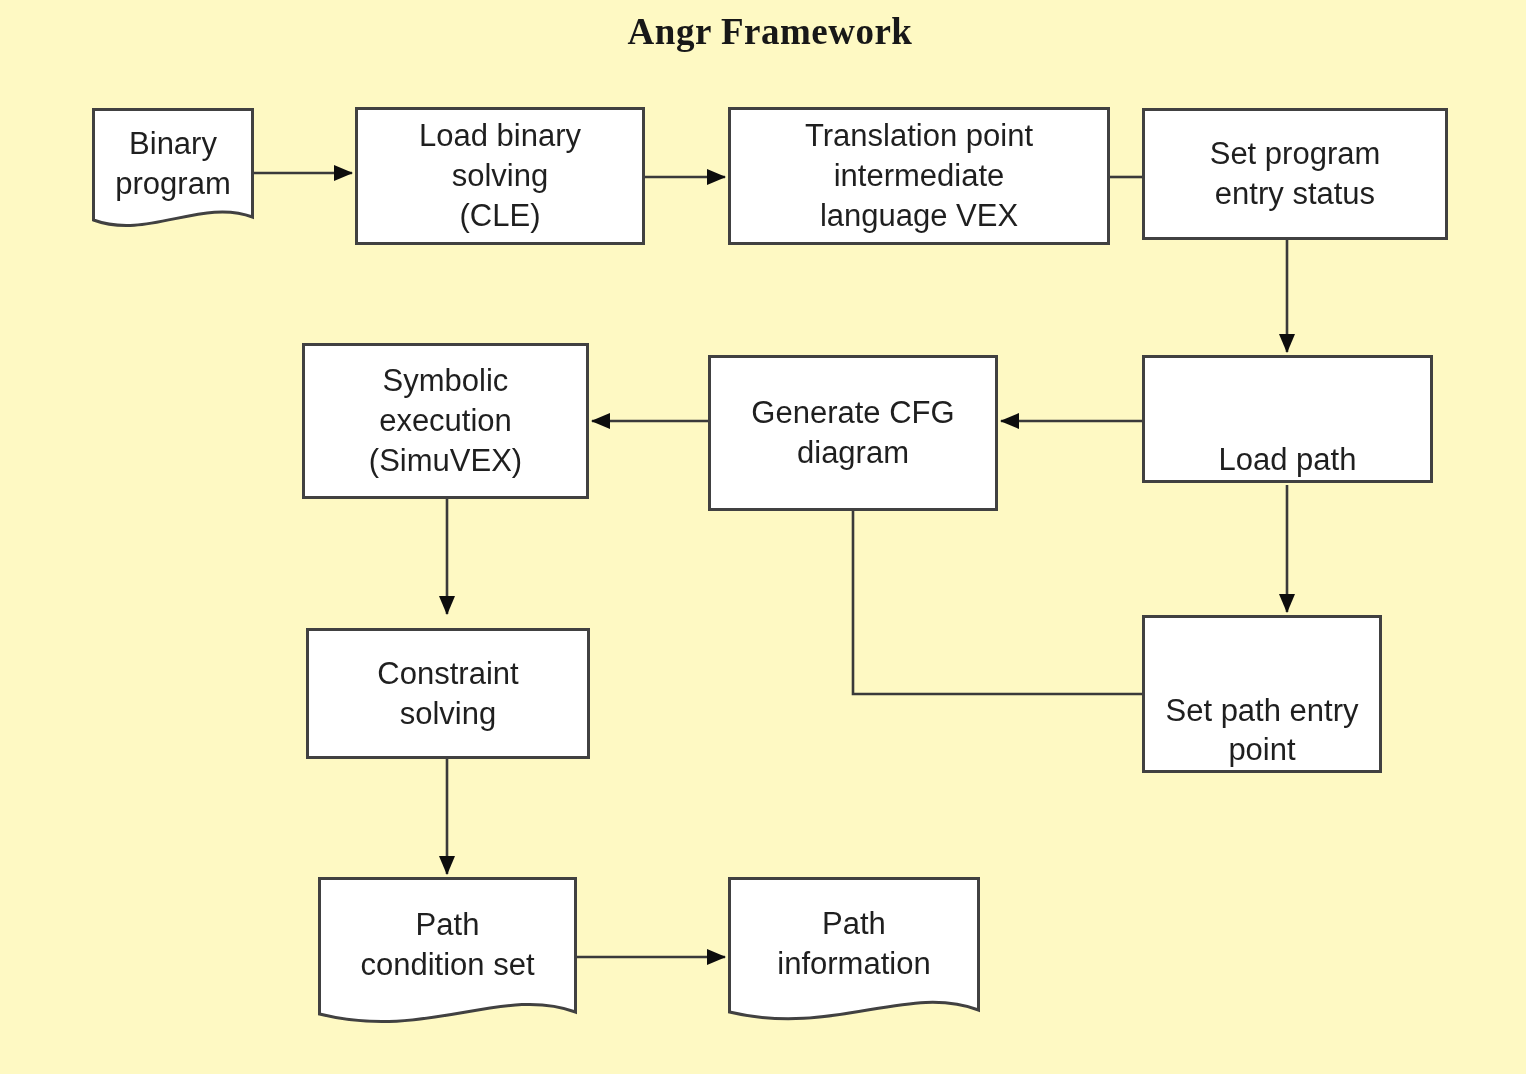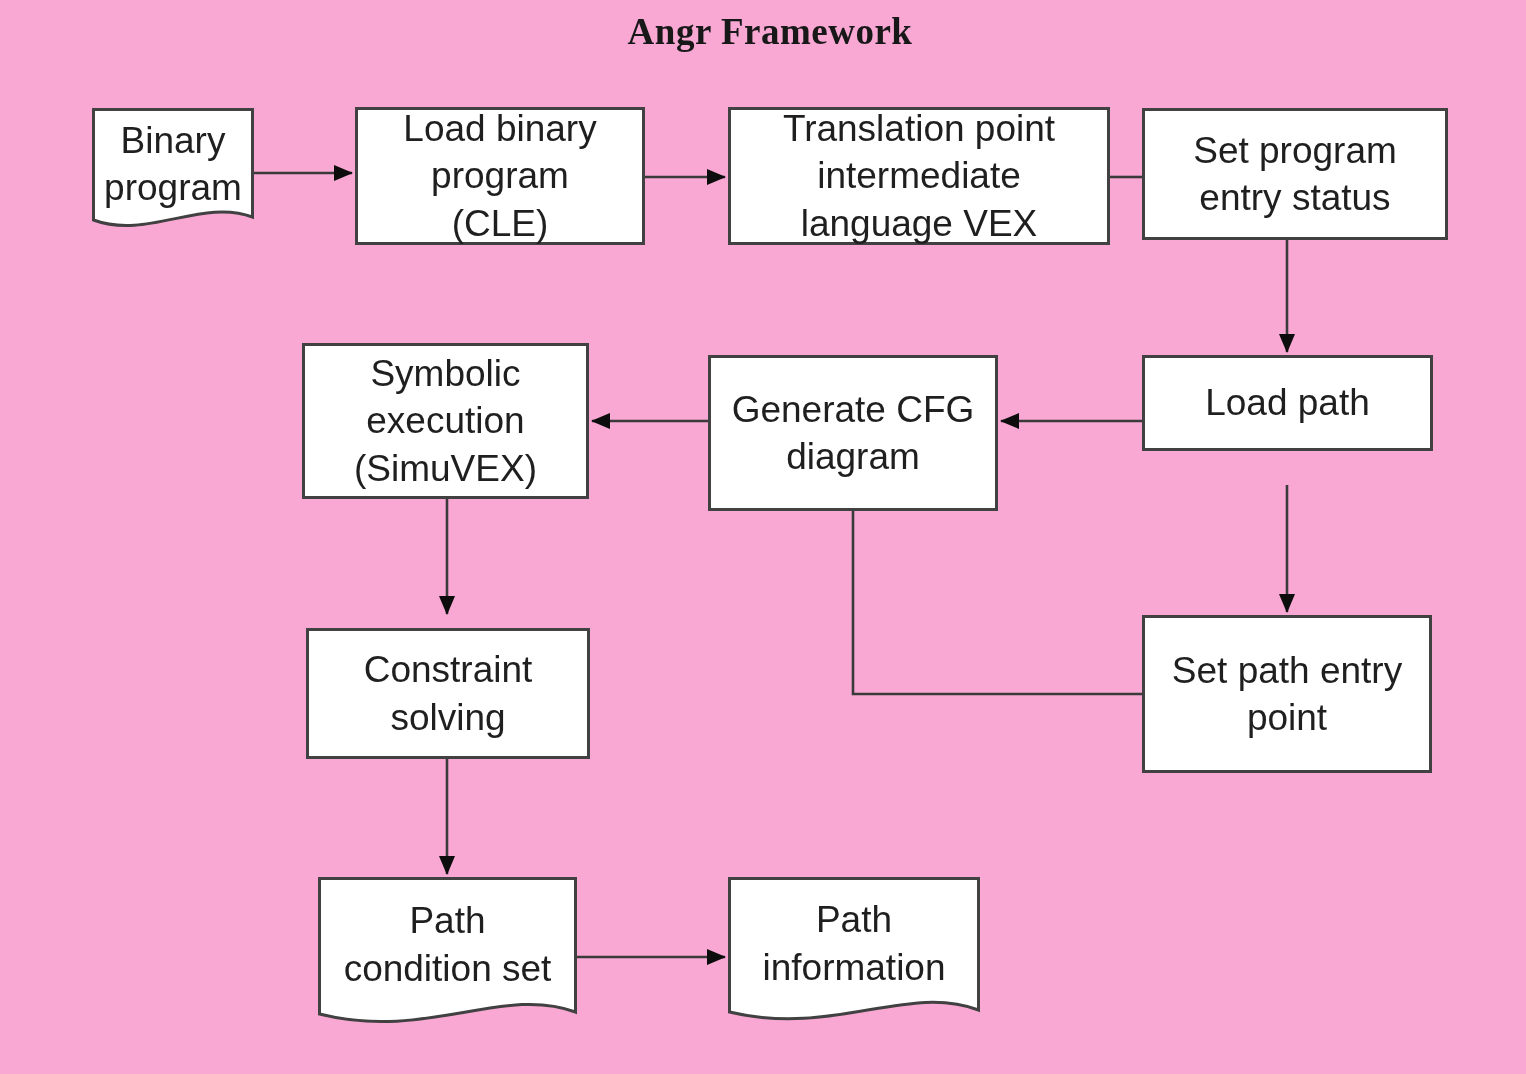--- a/index.html
+++ b/index.html
@@ -5,21 +5,21 @@
   html, body {
     margin: 0;
     padding: 0;
     background: #ffffff;
     font-family: "Liberation Sans", sans-serif;
   }
   .stage {
     position: relative;
     width: 1526px;
     height: 1074px;
-    background: #f9a8d4;
+    background: #fef9c3;
     overflow: hidden;
   }
   .connectors {
     position: absolute;
     left: 0; top: 0;
     width: 1526px;
     height: 1074px;
   }
   .diagram-title {
     position: absolute;
@@ -51,21 +51,21 @@
   .doc svg.doc-shape {
     position: absolute;
     left: 0; top: 0;
   }
   .doc .label {
     position: relative;
     z-index: 2;
   }
   .label {
     white-space: pre-line;
-    font-size: 37px;
+    font-size: 31px;
     line-height: 1.28;
     color: #1f1f1f;
   }
 </style>
 </head>
 <body>
 
 <div class="stage">
 
   <svg class="connectors" viewBox="0 0 1526 1074" xmlns="http://www.w3.org/2000/svg">
@@ -94,56 +94,56 @@
   <div class="node doc" style="left:92px; top:108px; width:162px; height:112px;">
     <svg class="doc-shape" width="162" height="140" viewBox="0 0 162 140">
       <path d="M1.5,1.5 H160.5 V109 C110,90 55,132 1.5,112 Z" fill="#ffffff" stroke="#414141" stroke-width="3"></path>
     </svg>
     <div class="label">Binary
 program</div>
   </div>
 
   <div class="node process" style="left:355px; top:107px; width:290px; height:138px;">
     <div class="label">Load binary
-program
+solving
 (CLE)</div>
   </div>
 
   <div class="node process" style="left:728px; top:107px; width:382px; height:138px;">
     <div class="label">Translation point
 intermediate
 language VEX</div>
   </div>
 
   <div class="node process" style="left:1142px; top:108px; width:306px; height:132px;">
     <div class="label">Set program
 entry status</div>
   </div>
 
-  <div class="node process" style="left:1142px; top:355px; width:291px; height:96px;">
+  <div class="node process" style="left:1142px; top:355px; width:291px; height:128px;align-items:flex-end;">
     <div class="label">Load path</div>
   </div>
 
   <div class="node process" style="left:708px; top:355px; width:290px; height:156px;">
     <div class="label">Generate CFG
 diagram</div>
   </div>
 
   <div class="node process" style="left:302px; top:343px; width:287px; height:156px;">
     <div class="label">Symbolic
 execution
 (SimuVEX)</div>
   </div>
 
   <div class="node process" style="left:306px; top:617px; width:284px; height:131px;margin-top:11px;">
     <div class="label">Constraint
 solving</div>
   </div>
 
-  <div class="node process" style="left:1142px; top:615px; width:290px; height:158px;">
+  <div class="node process" style="left:1142px; top:615px; width:240px; height:158px;align-items:flex-end;">
     <div class="label">Set path entry
 point</div>
   </div>
 
   <div class="node doc" style="left:318px; top:877px; width:259px; height:135px;">
     <svg class="doc-shape" width="259" height="170" viewBox="0 0 259 170">
       <path d="M1.5,1.5 H257.5 V135 C185,108 108,164 1.5,137 Z" fill="#ffffff" stroke="#414141" stroke-width="3"></path>
     </svg>
     <div class="label">Path
 condition set</div>

